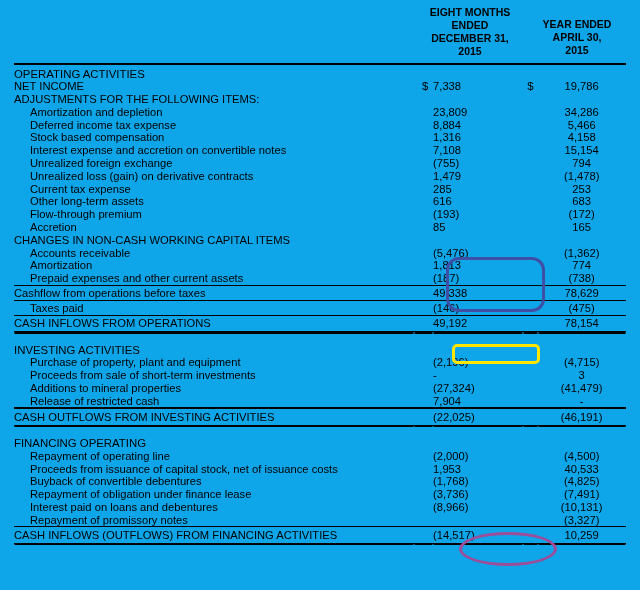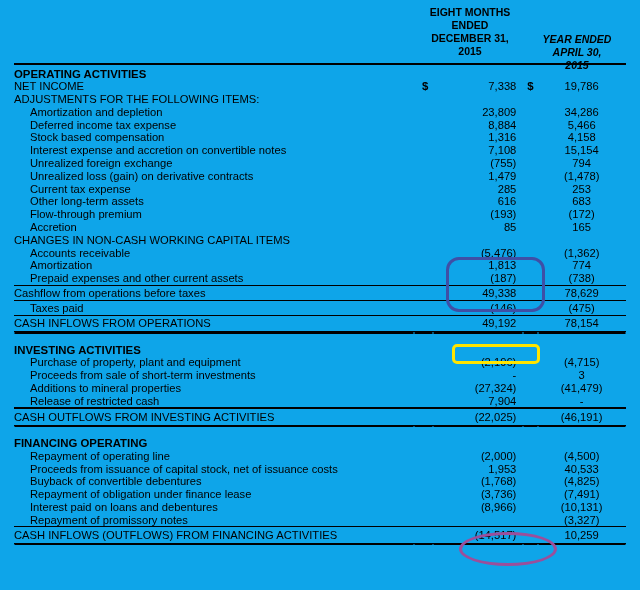--- a/index.html
+++ b/index.html
@@ -52,28 +52,28 @@
     font-size: 11.2px;
     line-height: 12.6px;
   }
   .tbl td {
     padding: 0;
     vertical-align: bottom;
     white-space: nowrap;
   }
   .c-label  { width: 400px; text-align: left; }
   .c-sym1   { width: 12px;  text-align: left;  padding-left: 8px !important; }
-  .c-val1   { width: 92px;  text-align: right; padding-right: 7px !important; }
+  .c-val1   { width: 92px;  padding-right: 7px !important; }
   .c-sym2   { width: 12px;  text-align: left;  padding-left: 4px !important; }
   .c-val2   { width: 96px;  text-align: center; padding-right: 1px !important; }
 
   tr.r { height: 12.8px; }
   tr.spacer td { height: 11px; font-size: 1px; line-height: 1px; }
 
-  .sec-head { font-weight: bold; font-size: 11.4px; }
+  .sec-head { font-weight: normal; font-size: 11.4px; }
   .sub { padding-left: 16px !important; }
   .rule-top td { border-top: 1px solid #000; }
   .rule-thick-top td { border-top: 2.2px solid #000; }
   .rule-dbl-bot td { border-bottom: 1px solid #000; box-shadow: 0 2.5px 0 -0.5px #000; }
   .pad-t { padding-top: 1.5px !important; }
   .pad-b { padding-bottom: 1.5px !important; }
 
   
   .hdr-rule {
     position: absolute;
@@ -120,21 +120,21 @@
 
 <div id="page">
 
   <div class="hdr">
     <div class="hdr-col c1">
       <div>EIGHT MONTHS</div>
       <div>ENDED</div>
       <div>DECEMBER 31,</div>
       <div>2015</div>
     </div>
-    <div class="hdr-col c2" style="top:27px;font-style:italic;">
+    <div class="hdr-col c2" style="top:12px;">
       <div>YEAR ENDED</div>
       <div>APRIL 30,</div>
       <div>2015</div>
     </div>
   </div>
   <div class="hdr-rule"></div>
 
   <table class="tbl">
     <tbody>
 

